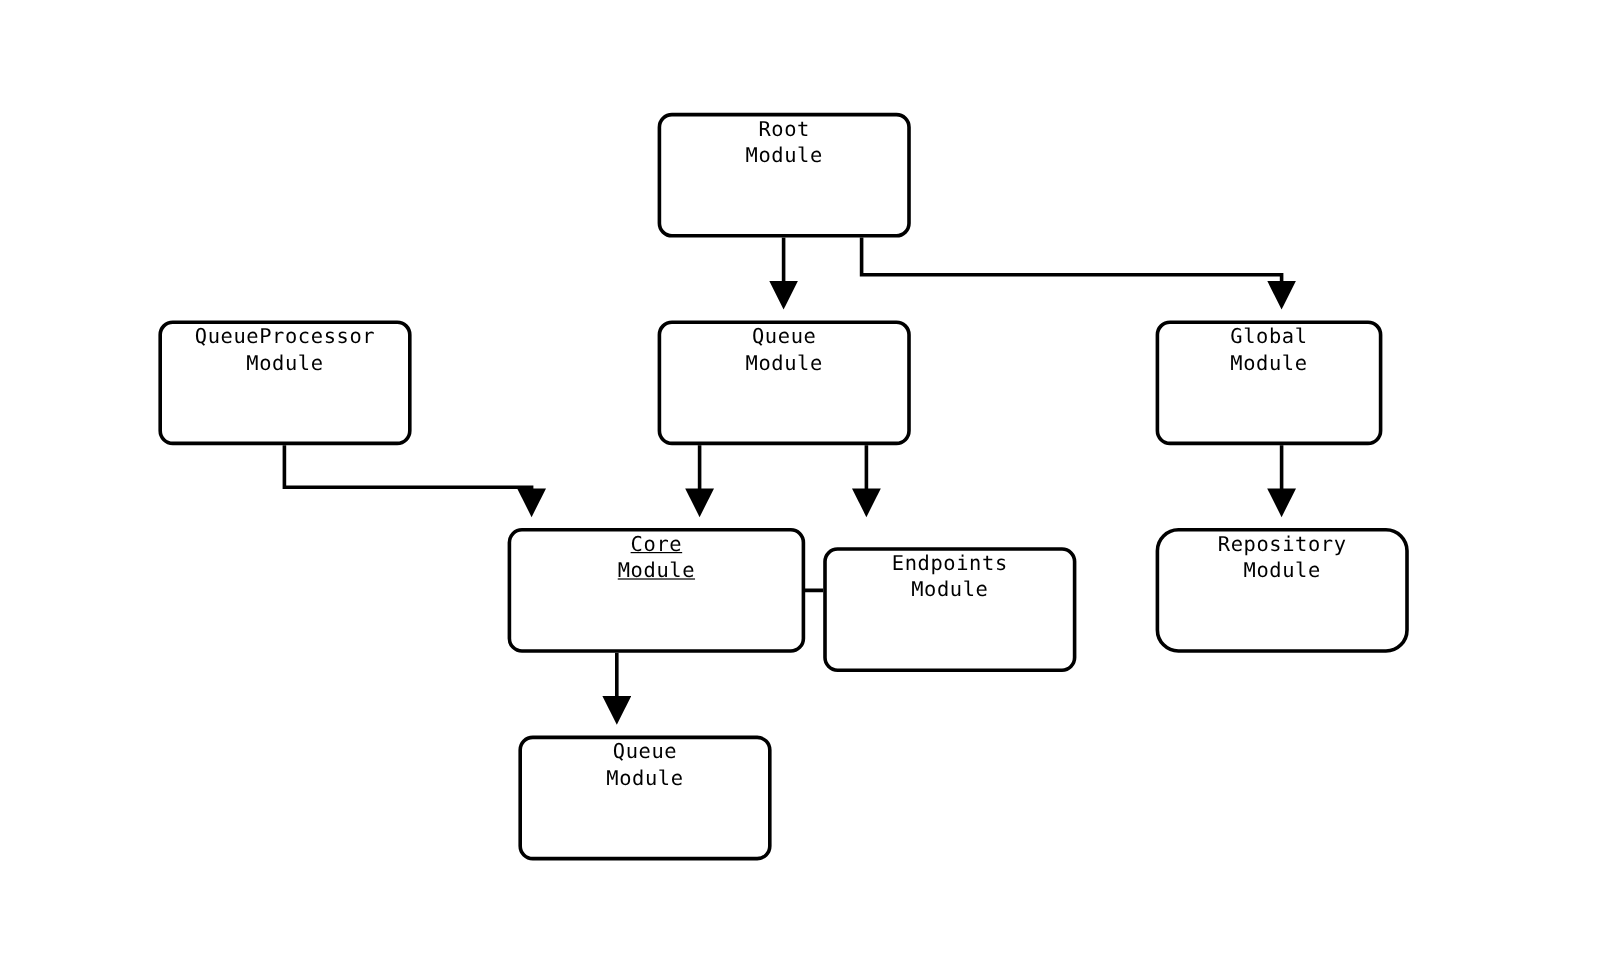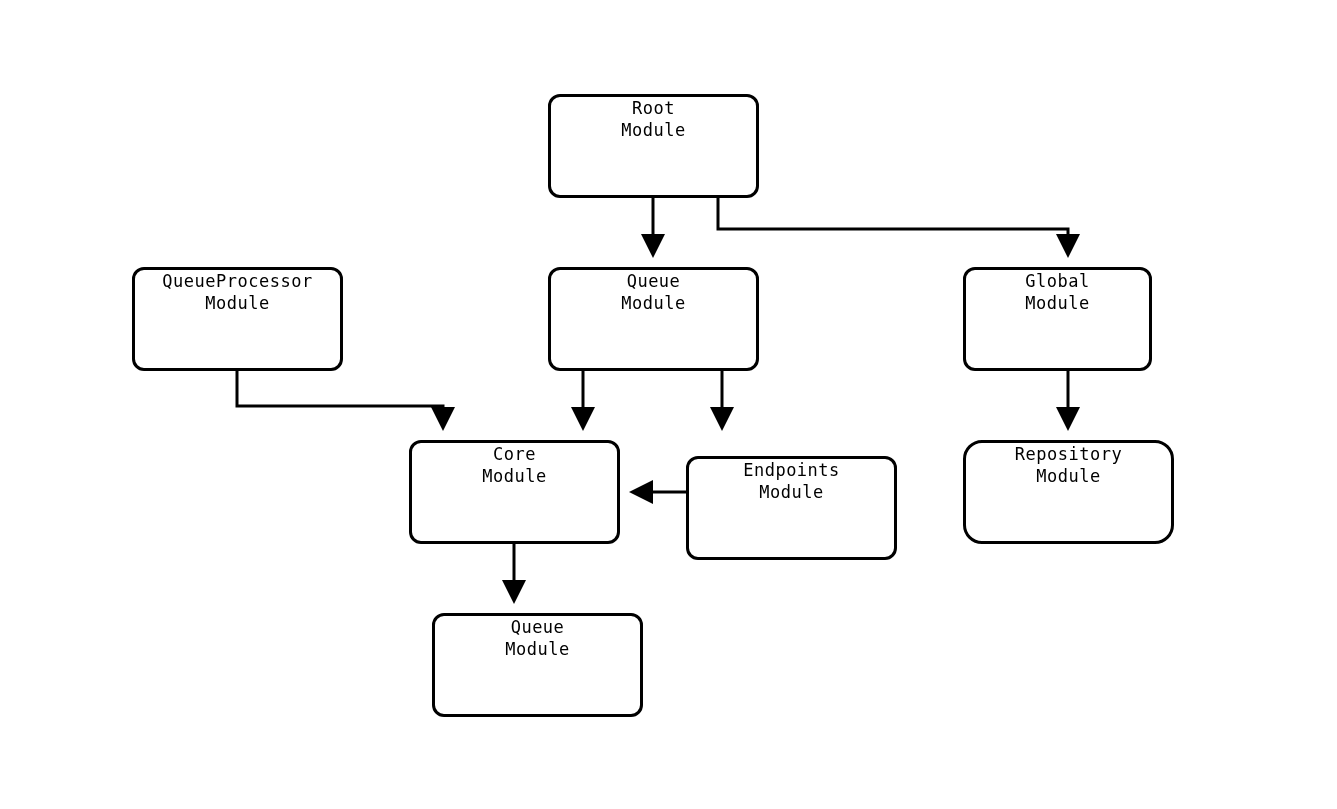--- a/index.html
+++ b/index.html
@@ -86,21 +86,21 @@
   <div class="node" style="left:548px; top:267px; width:211px; height:104px;">
     <span class="l1">Queue</span>
     <span class="l2">Module</span>
   </div>
 
   <div class="node" style="left:963px; top:267px; width:189px; height:104px;">
     <span class="l1">Global</span>
     <span class="l2">Module</span>
   </div>
 
-  <div class="node" style="left:409px; top:440px; width:211px; height:104px;">
+  <div class="node" style="left:423px; top:440px; width:248px; height:104px;text-decoration:underline;">
     <span class="l1">Core</span>
     <span class="l2">Module</span>
   </div>
 
   <div class="node" style="left:686px; top:456px; width:211px; height:104px;">
     <span class="l1">Endpoints</span>
     <span class="l2">Module</span>
   </div>
 
   <div class="node" style="left:963px; top:440px; width:211px; height:104px;border-radius:19px;">

